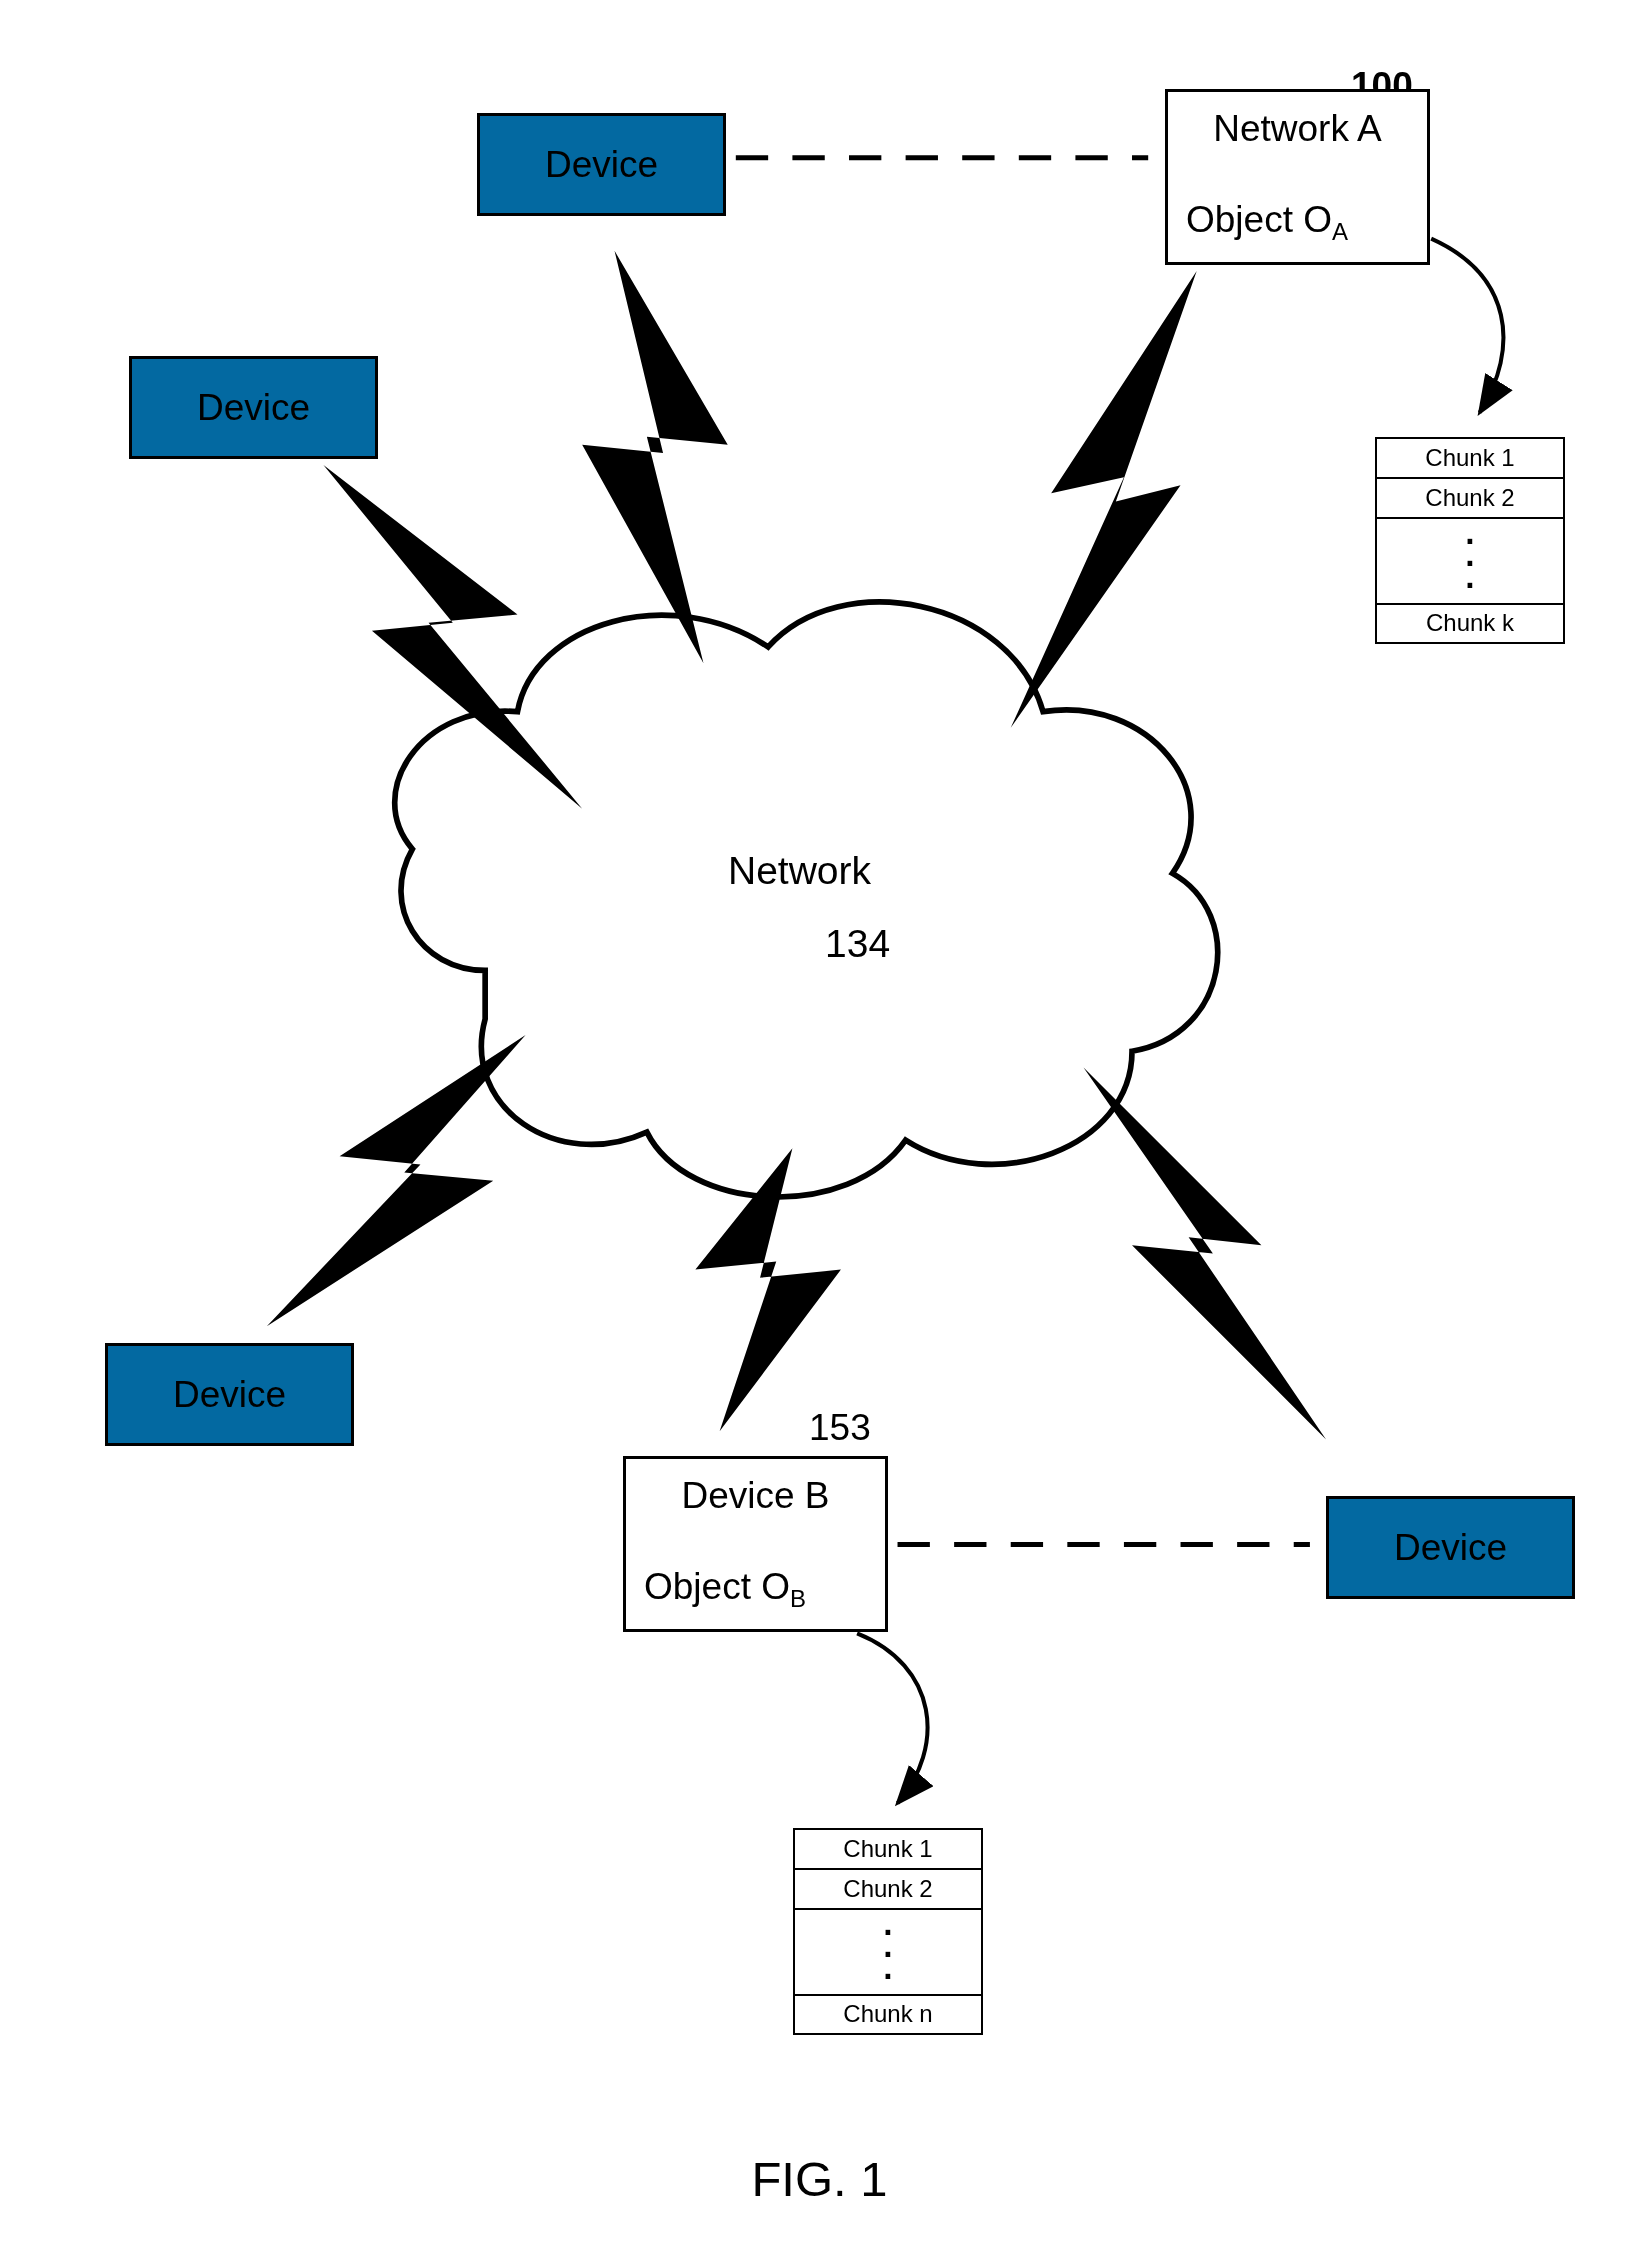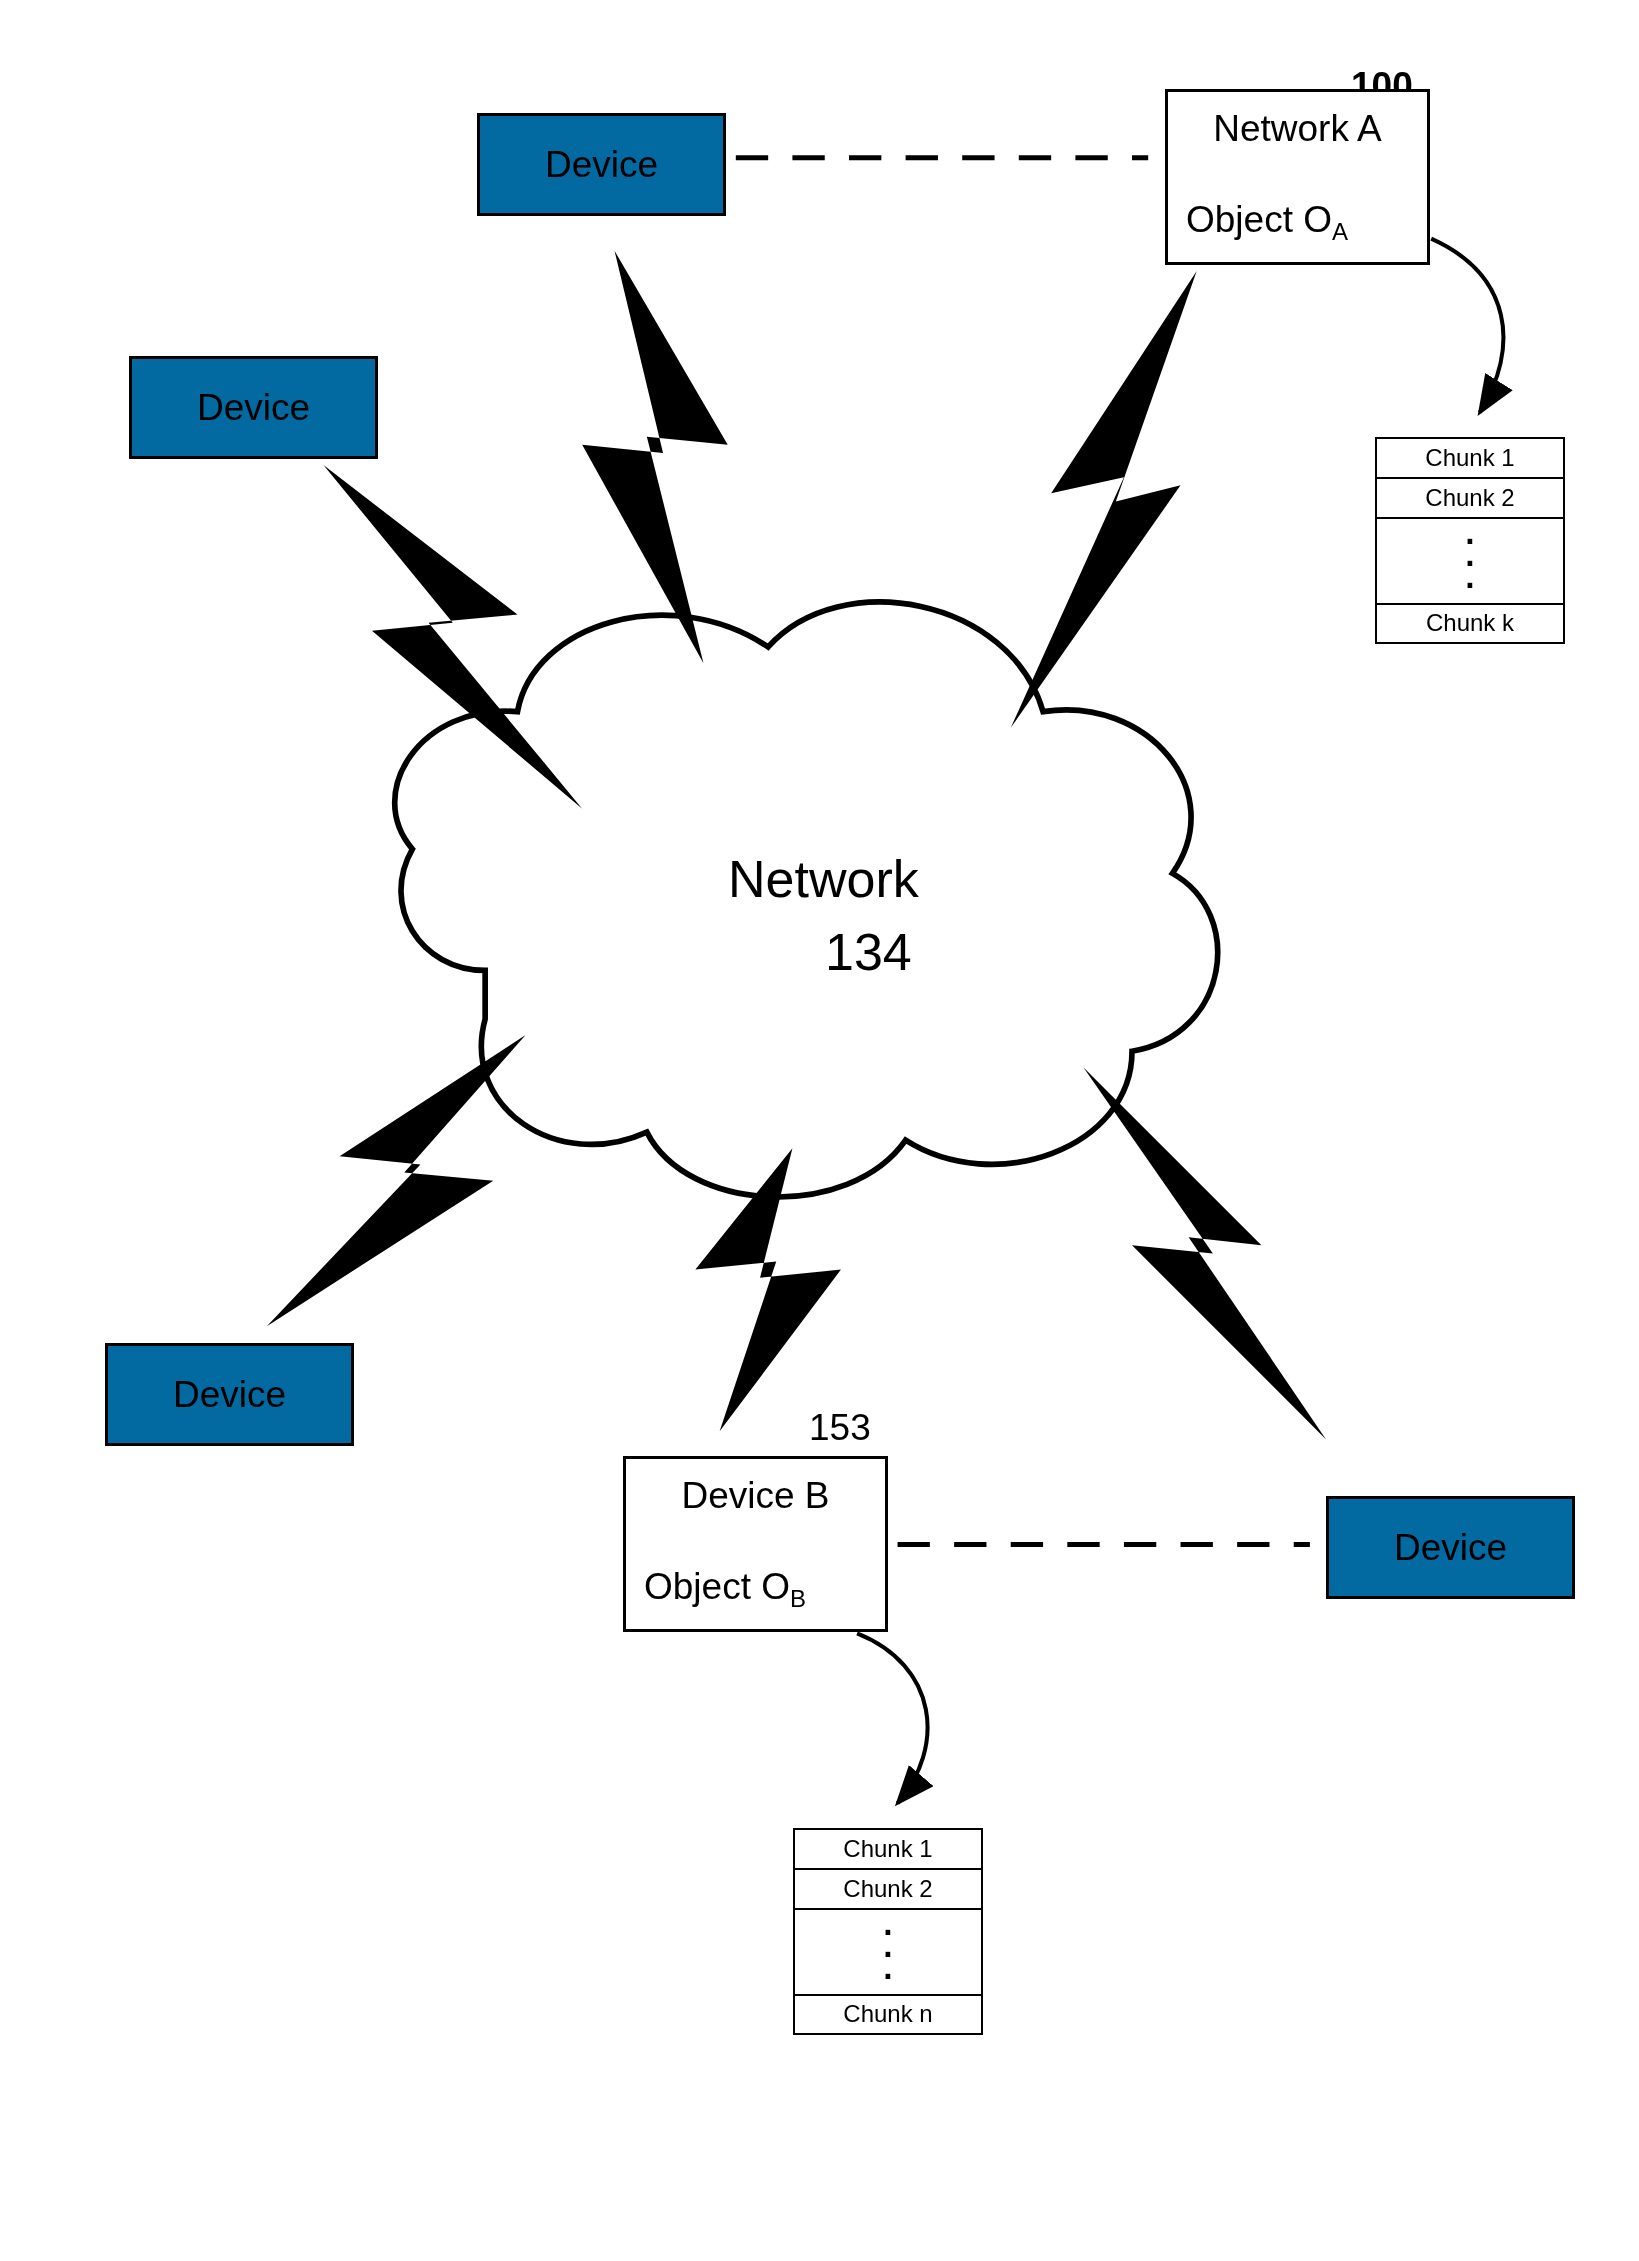--- a/index.html
+++ b/index.html
@@ -45,21 +45,21 @@
   .sub {
     font-size: 24px;
     vertical-align: sub;
   }
   .reflabel {
     position: absolute;
     font-size: 37px;
   }
   .cloud-label {
     position: absolute;
-    font-size: 52px;
+    font-size: 39px;
     text-align: left;
   }
   .fig {
     position: absolute;
     font-size: 49px;
     left: 0;
     right: 0;
     text-align: center;
   }
   .chunk-table {
@@ -193,15 +193,16 @@
 
   <div class="chunk-table" style="left:793px; top:1828px; width:186px;">
     <div class="chunk-row">Chunk 1</div>
     <div class="chunk-row">Chunk 2</div>
     <div class="chunk-gap">
         <div class="dots">·<br>·<br>·</div>
       </div>
     <div class="chunk-row last">Chunk n</div>
   </div>
 
+  <div class="fig" style="top:2151px;">FIG. 1</div>
 
 </div>
 
 
 </body></html>

